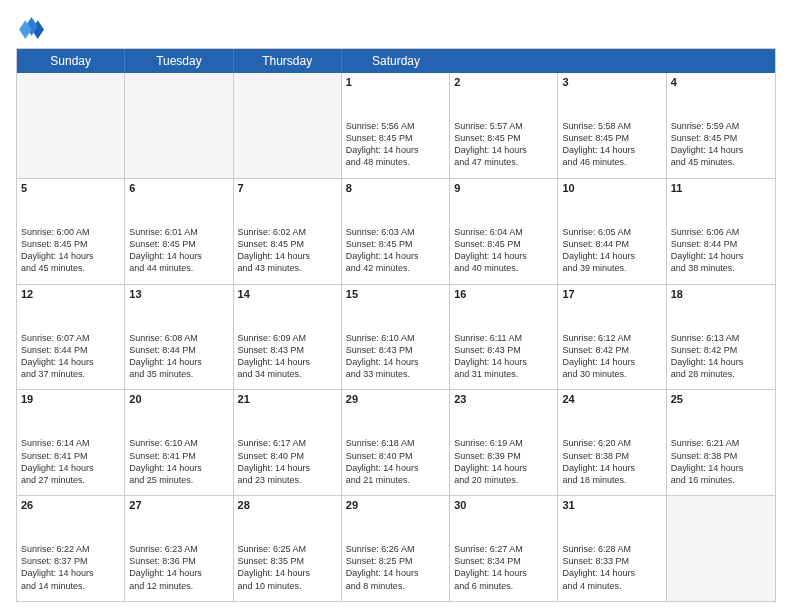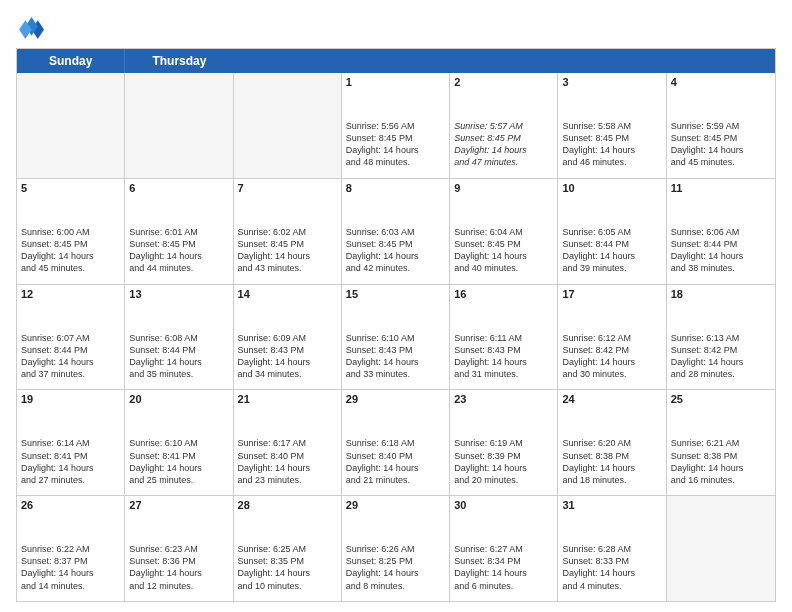--- a/index.html
+++ b/index.html
@@ -68,21 +68,21 @@
       border: 1px solid #ccc;
     }
     .cal-header {
       display: grid;
       grid-template-columns: repeat(7, 1fr);
       background: #2563b0;
     }
     .cal-header-cell {
       color: #fff;
       font-size: 12px;
-      font-weight: bold;
+      font-weight: normal;
       text-align: center;
       padding: 5px 2px;
       border-right: 1px solid #3a77cc;
     }
     .cal-header-cell:last-child { border-right: none; }
     .cal-body {
       flex: 1;
       display: flex;
       flex-direction: column;
     }
@@ -135,37 +135,39 @@
     </div>
     <div class="title-block">
       <div class="month-title"></div>
       <div class="location"></div>
     </div>
   </div>
 
   <div class="calendar">
     <div class="cal-header" id="cal-header">
         <div class="cal-header-cell">Sunday</div>
+        <div class="cal-header-cell">Tuesday</div>
         <div class="cal-header-cell">Thursday</div>
+        <div class="cal-header-cell">Saturday</div>
       </div>
     <div class="cal-body" id="cal-body">
         <div class="cal-row">
           <div class="cal-cell empty"></div>
           <div class="cal-cell empty"></div>
           <div class="cal-cell empty"></div>
           <div class="cal-cell">
             <div class="day-num">1</div>
             <div class="cell-info" style="white-space: pre-line;">Sunrise: 5:56 AM
 Sunset: 8:45 PM
 Daylight: 14 hours
 and 48 minutes.</div>
           </div>
           <div class="cal-cell">
             <div class="day-num">2</div>
-            <div class="cell-info" style="white-space: pre-line; font-style: italic;">Sunrise: 5:57 AM
+            <div class="cell-info" style="white-space: pre-line;">Sunrise: 5:57 AM
 Sunset: 8:45 PM
 Daylight: 14 hours
 and 47 minutes.</div>
           </div>
           <div class="cal-cell">
             <div class="day-num">3</div>
             <div class="cell-info" style="white-space: pre-line;">Sunrise: 5:58 AM
 Sunset: 8:45 PM
 Daylight: 14 hours
 and 46 minutes.</div>

